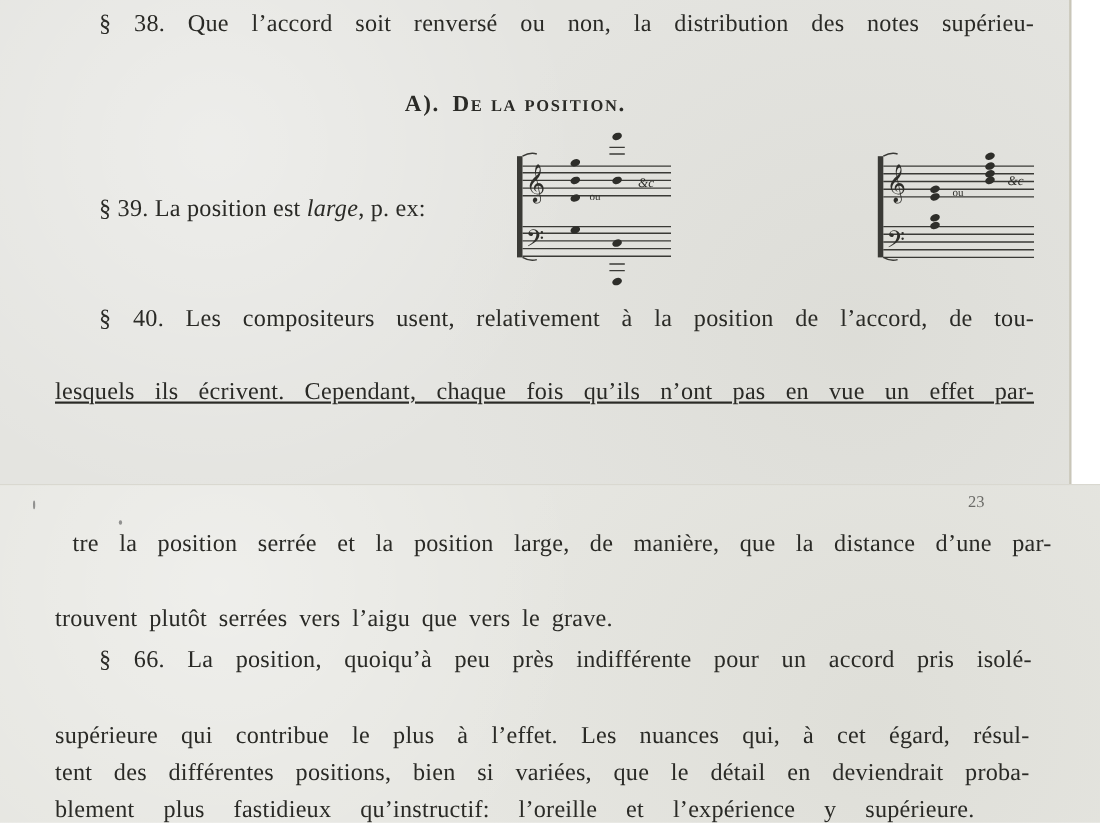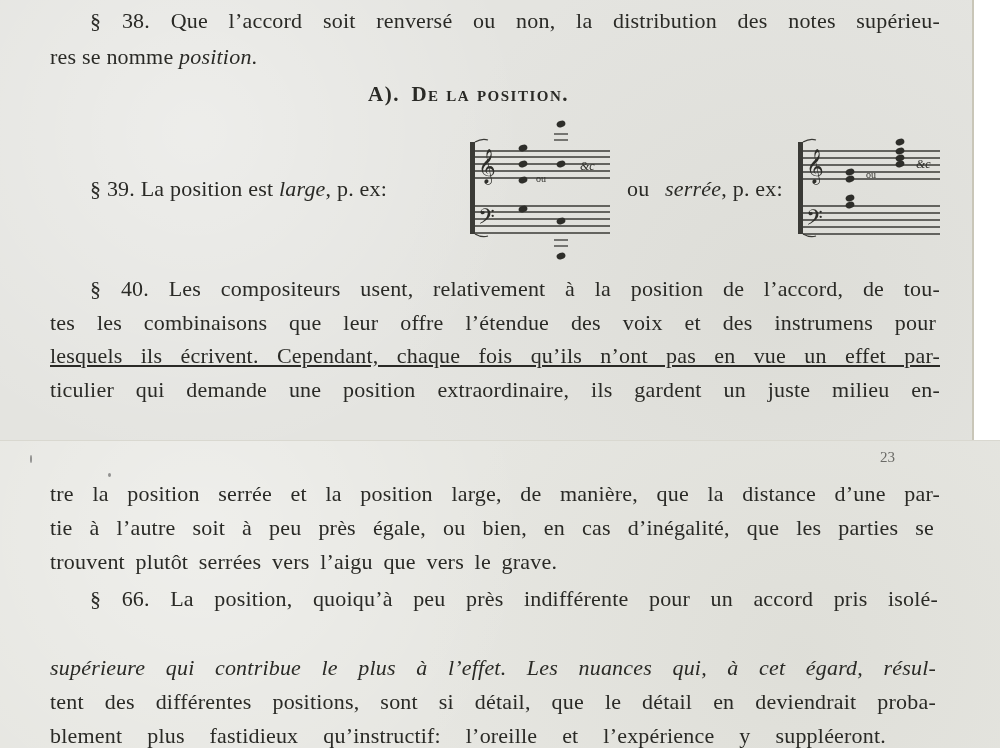--- a/index.html
+++ b/index.html
@@ -34,35 +34,28 @@
     .noise { position: absolute; background: #555; border-radius: 50%; opacity: 0.6; }
   </style>
 </head>
 <body>
 
 <div class="scan scan-top">
 
   <div class="line just" style="left:90px; top:8px; width:850px;">
     <span style="width:100%; text-align:justify; text-align-last:justify;">§ 38. Que l’accord soit renversé ou non, la distribution des notes supérieu-</span>
   </div>
-  <div class="line" style="left:50px; top:44px;">
-    <span>res se nomme </span><span class="it">position</span><span>.</span>
-  </div>
 
   <div class="line" style="left:368px; top:82px; font-size:21px; font-weight:bold;">
     <span class="sc">A).</span>
     <span class="sc" style="margin-left:6px;">De la position.</span>
   </div>
 
   <div class="line" style="left:90px; top:176px;">
     <span>§ 39. La position est </span><span class="it">large</span><span>, p. ex:</span>
-  </div>
-  <div class="line" style="left:627px; top:176px;">
-    <span>ou</span>
-    <span class="it" style="margin-left:10px;">serrée</span><span>, p. ex:</span>
   </div>
 
   <div class="music" style="left:462px; top:110px; width:160px; height:150px;">
     <svg width="160" height="150" viewBox="0 0 160 150">
       <g stroke="#3a3a36" stroke-width="1.3">
 
         <rect x="8" y="32" width="5" height="92" fill="#3a3a36" stroke="none"></rect>
         <path d="M13 32 Q20 28 26 30" fill="none"></path>
         <path d="M13 124 Q20 128 26 126" fill="none"></path>
 
@@ -133,52 +126,43 @@
         <ellipse cx="106" cy="28" rx="4.5" ry="3.2" transform="rotate(-20 106 28)"></ellipse>
       </g>
       <text x="72" y="42" font-size="10" fill="#2e2e2a" font-family="Liberation Serif, serif">ou</text>
       <text x="122" y="32" font-size="12" fill="#2e2e2a" font-family="Liberation Serif, serif" font-style="italic">&amp;c</text>
     </svg>
   </div>
 
   <div class="line just" style="left:90px; top:276px; width:850px;">
     <span style="width:100%; text-align:justify; text-align-last:justify;">§ 40. Les compositeurs usent, relativement à la position de l’accord, de tou-</span>
   </div>
-  <div class="line just" style="left:50px; top:310px; width:886px;">
-    <span style="width:100%; text-align:justify; text-align-last:justify;">tes les combinaisons que leur offre l’étendue des voix et des instrumens pour</span>
-  </div>
   <div class="line just" style="left:50px; top:343px; width:890px;text-decoration:underline;">
     <span style="width:100%; text-align:justify; text-align-last:justify;">lesquels ils écrivent. Cependant, chaque fois qu’ils n’ont pas en vue un effet par-</span>
-  </div>
-  <div class="line just" style="left:50px; top:377px; width:890px;">
-    <span style="width:100%; text-align:justify; text-align-last:justify;">ticulier qui demande une position extraordinaire, ils gardent un juste milieu en-</span>
   </div>
 </div>
 
 <div class="scan scan-bottom">
   <div class="pagenum" style="left:880px; top:8px;">23</div>
 
-  <div class="line just" style="left:50px; top:40px; width:890px;">
+  <div class="line just" style="left:66px; top:40px; width:890px;">
     <span style="width:100%; text-align:justify; text-align-last:justify;">tre la position serrée et la position large, de manière, que la distance d’une par-</span>
-  </div>
-  <div class="line just" style="left:50px; top:74px; width:884px;">
-    <span style="width:100%; text-align:justify; text-align-last:justify;">tie à l’autre soit à peu près égale, ou bien, en cas d’inégalité, que les parties se</span>
   </div>
   <div class="line" style="left:50px; top:108px; word-spacing:5px;">
     <span>trouvent plutôt serrées vers l’aigu que vers le grave.</span>
   </div>
 
   <div class="line just" style="left:90px; top:145px; width:848px;">
     <span style="width:100%; text-align:justify; text-align-last:justify;">§ 66. La position, quoiqu’à peu près indifférente pour un accord pris isolé-</span>
   </div>
   <div class="line just" style="left:50px; top:214px; width:886px;">
-    <span style="width:100%; text-align:justify; text-align-last:justify;font-style:italic;">supérieure qui contribue le plus à l’effet. Les nuances qui, à cet égard, résul-</span>
+    <span style="width:100%; text-align:justify; text-align-last:justify;">supérieure qui contribue le plus à l’effet. Les nuances qui, à cet égard, résul-</span>
   </div>
   <div class="line just" style="left:50px; top:248px; width:886px;">
-    <span style="width:100%; text-align:justify; text-align-last:justify;">tent des différentes positions, sont si détail, que le détail en deviendrait proba-</span>
+    <span style="width:100%; text-align:justify; text-align-last:justify;">tent des différentes positions, bien si variées, que le détail en deviendrait proba-</span>
   </div>
   <div class="line just" style="left:50px; top:282px; width:836px;">
-    <span style="width:100%; text-align:justify; text-align-last:justify;">blement plus fastidieux qu’instructif: l’oreille et l’expérience y suppléeront.</span>
+    <span style="width:100%; text-align:justify; text-align-last:justify;">blement plus fastidieux qu’instructif: l’oreille et l’expérience y supérieure.</span>
   </div>
 
   <div class="noise" style="left:108px; top:32px; width:3px; height:4px;"></div>
   <div class="noise" style="left:30px; top:14px; width:2px; height:8px;"></div>
 </div>
 
 </body></html>

